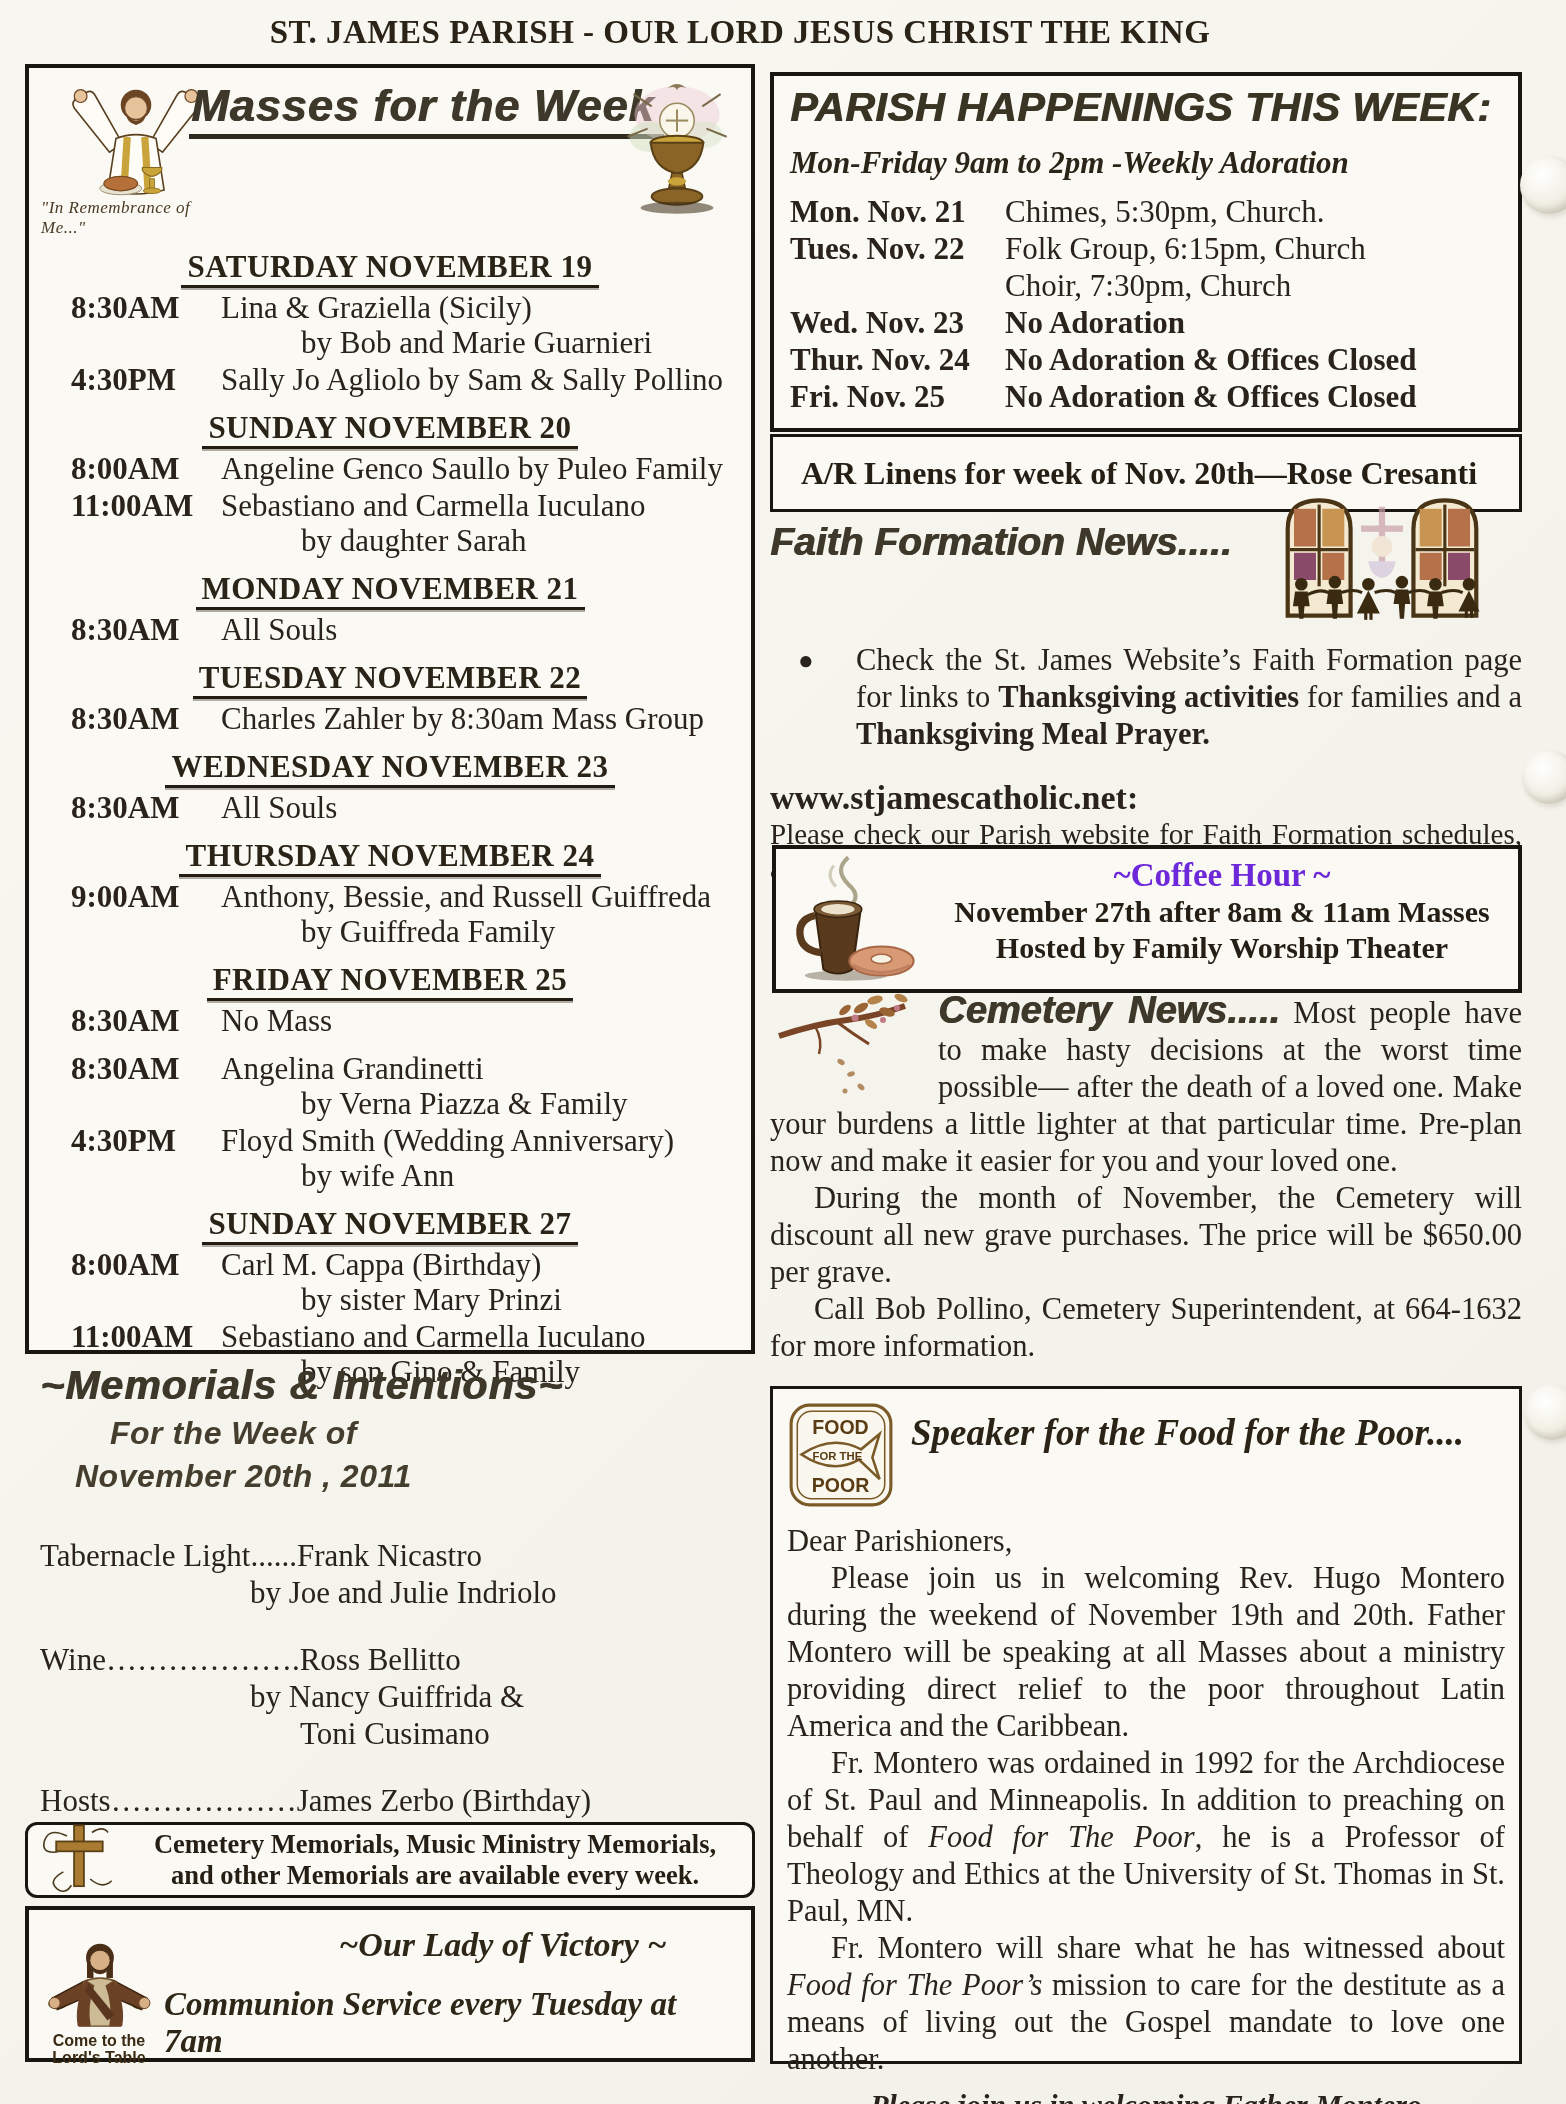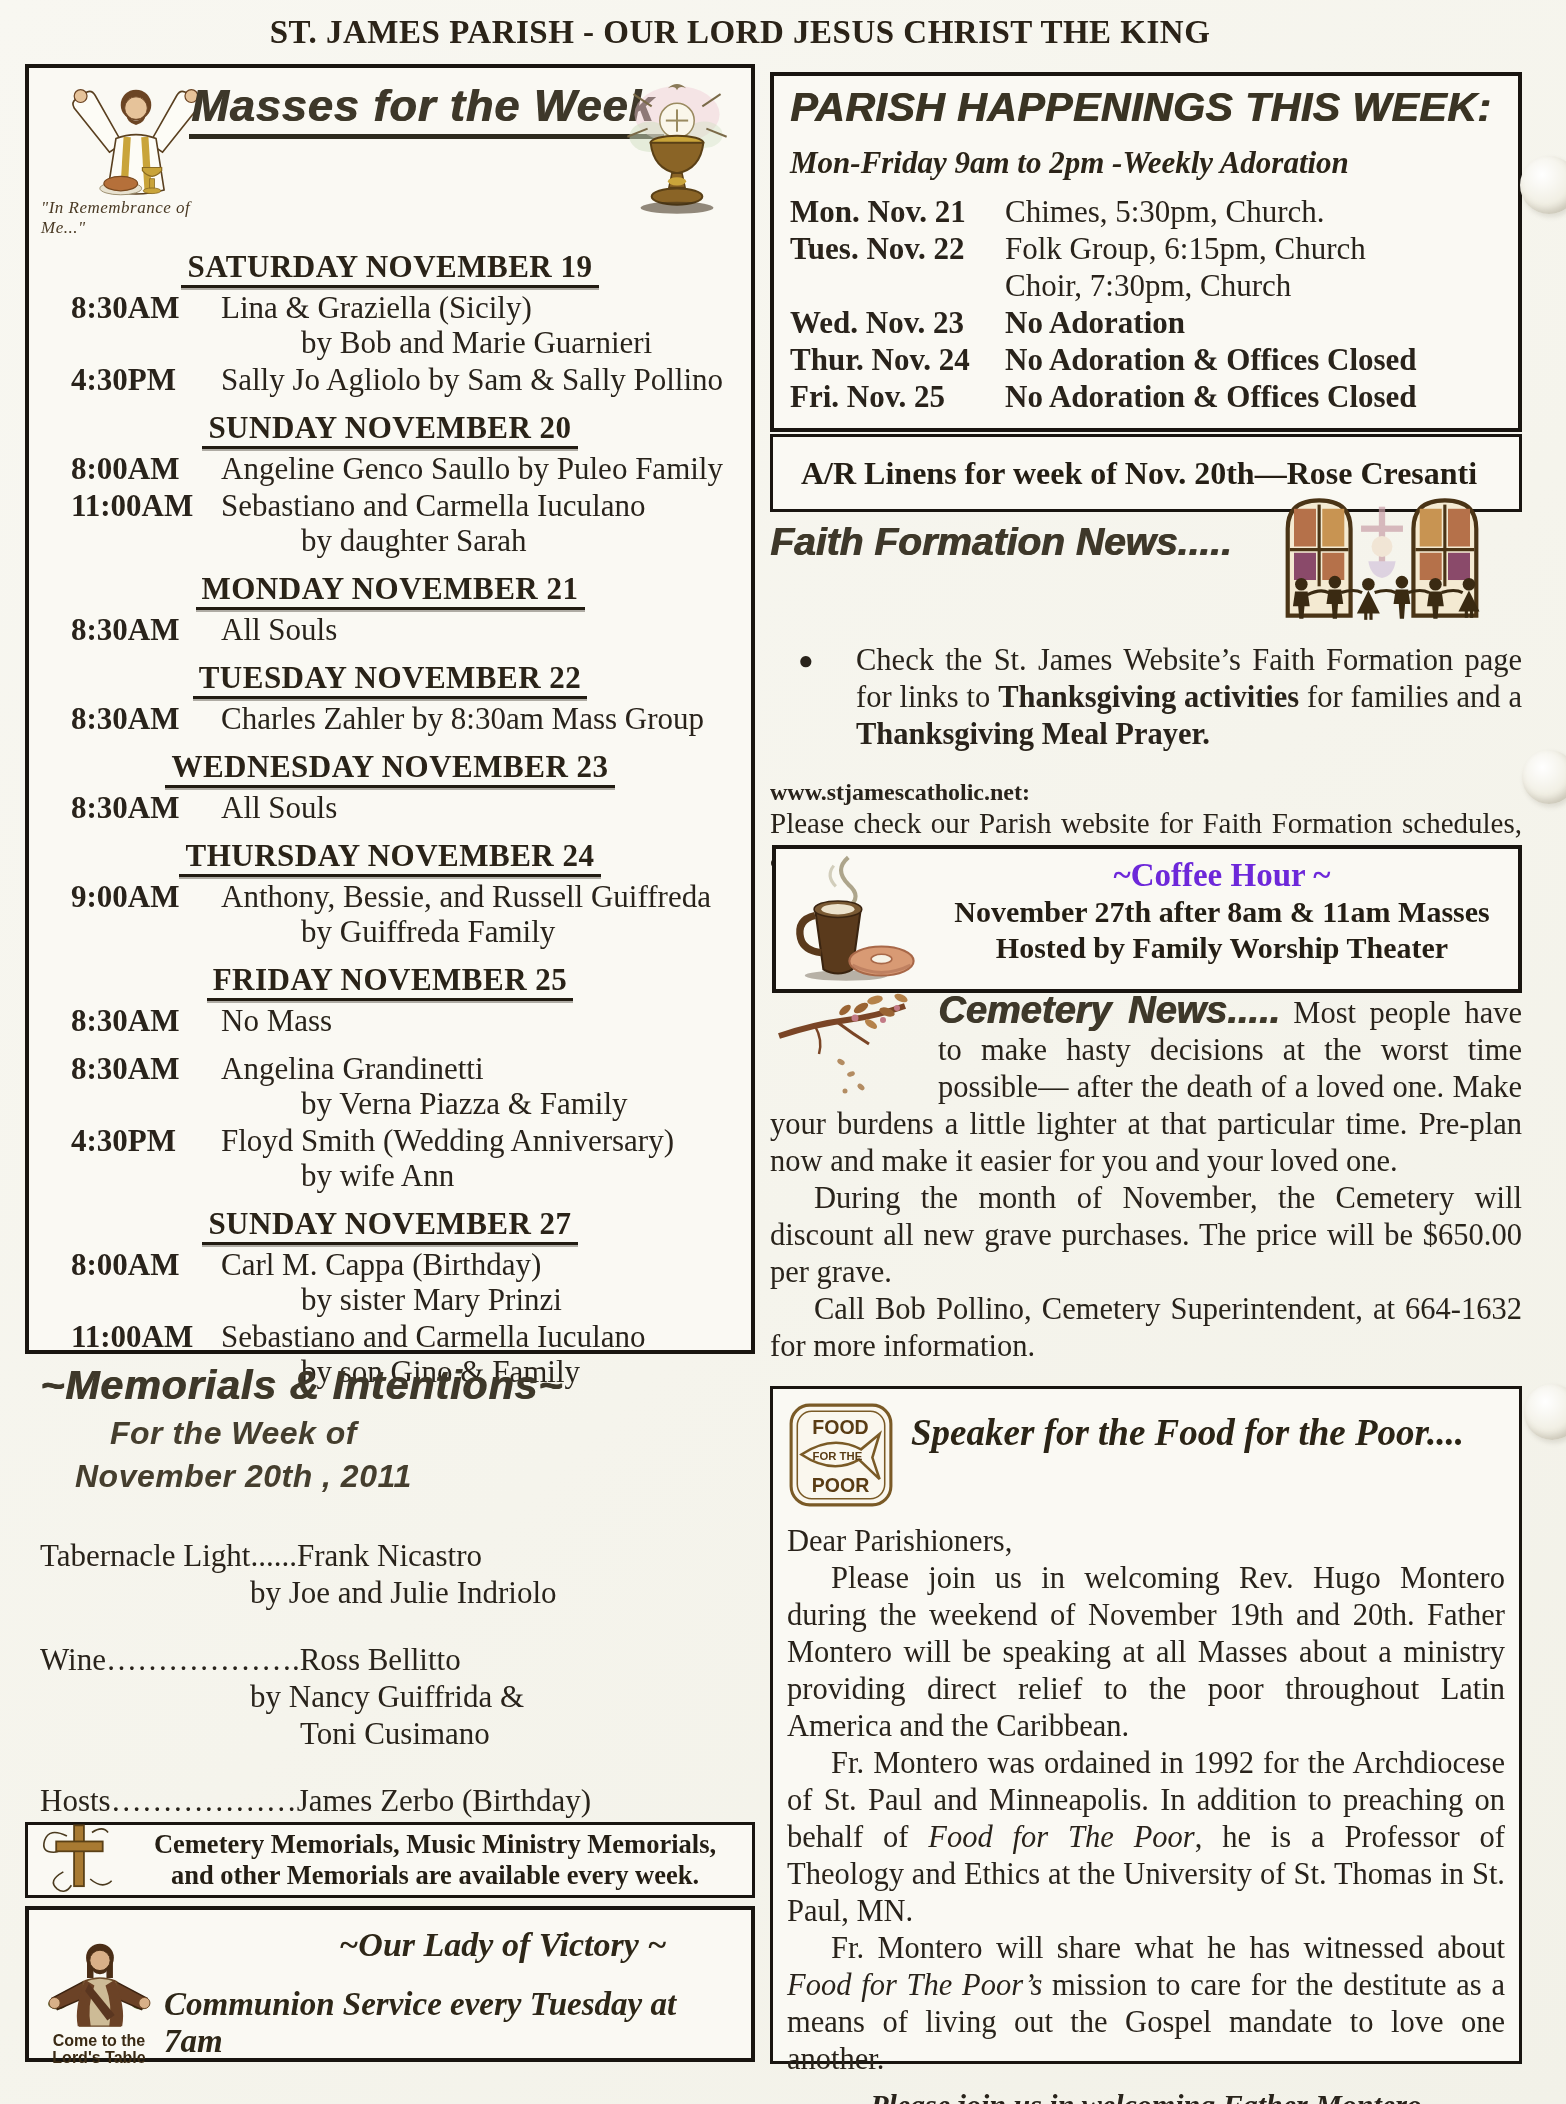--- a/index.html
+++ b/index.html
@@ -49,21 +49,21 @@
   .mem-sub1,.mem-sub2{
     font-family:"Liberation Sans","DejaVu Sans",sans-serif;font-style:italic;font-weight:900;
     font-size:32px;color:#453e2e;margin-left:70px;margin-top:6px;letter-spacing:.5px;
   }
   .mem-sub2{margin-left:35px;}
   .mem-items{margin-top:42px;font-size:31px;line-height:37px;}
   .mem-item{margin-top:30px;}
   .mem-by{margin-left:210px;}
   .mem-by2{margin-left:260px;}
   
-  #cross-box{left:25px;top:1822px;width:730px;height:76px;display:flex;align-items:center;padding:2px 8px;}
+  #cross-box{left:25px;top:1822px;width:730px;height:76px;display:flex;align-items:center;padding:2px 8px;border-radius:12px;}
   .cross-fig{width:90px;flex:none;}
   .cross-text{flex:1;text-align:center;font-weight:bold;font-size:26.5px;line-height:31px;color:#241e14;}
   
   #lady-box{left:25px;top:1906px;width:730px;height:156px;padding:4px 10px;}
   .lady-inner{position:relative;height:100%;}
   .lady-fig{position:absolute;left:0px;top:2px;width:120px;text-align:center;}
   .lady-caption{font-weight:bold;font-size:16px;line-height:17px;color:#3a2a14;font-family:"Liberation Sans","DejaVu Sans",sans-serif;}
   .lady-title{margin:12px 0 0 300px;font-style:italic;font-weight:bold;font-size:34px;color:#2e2718;}
   .lady-line{margin:22px 0 0 125px;font-style:italic;font-weight:bold;font-size:33px;color:#2e2718;}
   
@@ -84,21 +84,21 @@
   
   #faith{position:absolute;left:770px;top:520px;width:752px;}
   .faith-title{
     font-family:"Liberation Sans","DejaVu Sans",sans-serif;font-style:italic;font-weight:900;
     font-size:39px;color:#3e382a;text-shadow:1px 0 0 #3e382a;
   }
   .doors-fig{position:absolute;right:30px;top:-28px;width:220px;}
   .faith-bullet{display:flex;margin-top:78px;font-size:30.5px;line-height:37px;}
   .bullet-dot{width:58px;padding-left:28px;flex:none;font-size:26px;}
   .bullet-text{text-align:justify;}
-  .faith-web{margin-top:26px;font-weight:bold;font-size:24px;}
+  .faith-web{margin-top:26px;font-weight:bold;font-size:34px;}
   .faith-note{font-size:29px;line-height:34px;text-align:justify;}
   
   #coffee-box{left:772px;top:845px;width:750px;height:148px;display:flex;padding:2px 8px;}
   .coffee-fig{width:150px;flex:none;}
   .coffee-text{flex:1;text-align:center;padding-top:6px;}
   .coffee-title{font-weight:bold;font-size:33px;color:#6d28d9;}
   .coffee-line{font-weight:bold;font-size:30px;line-height:36px;color:#241e14;}
   
   #cemetery{position:absolute;left:770px;top:992px;width:752px;font-size:30.5px;line-height:37px;}
   .branch-fig{float:left;width:160px;height:104px;margin-right:8px;}

